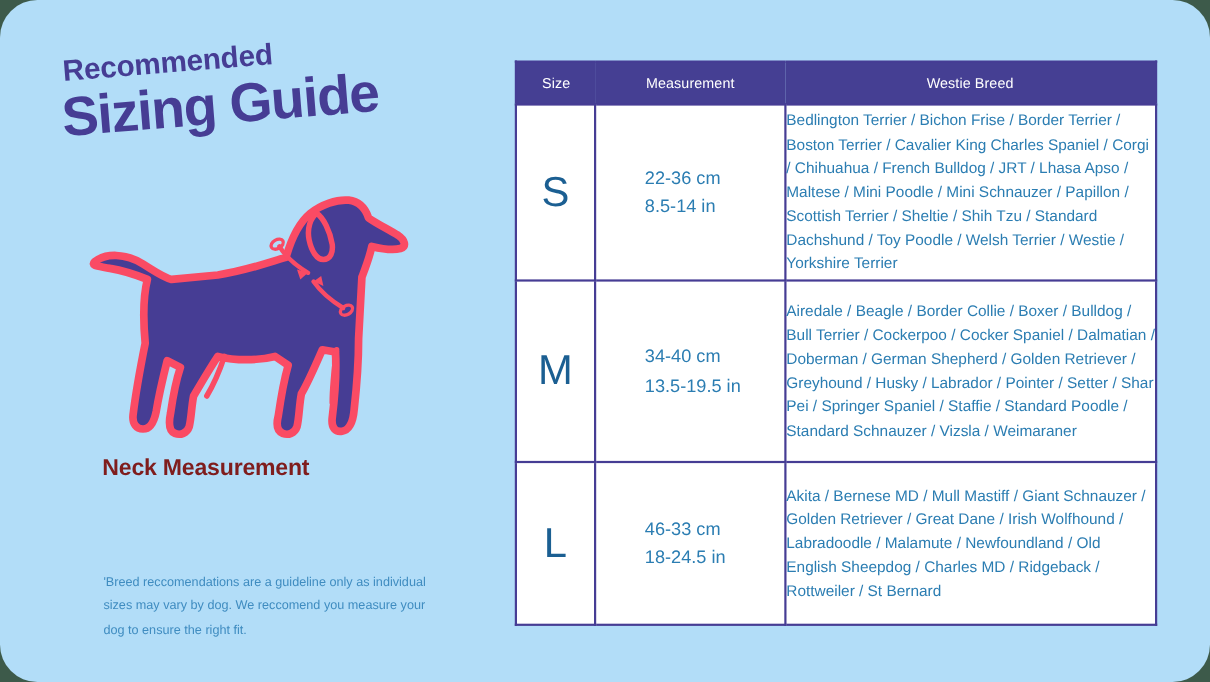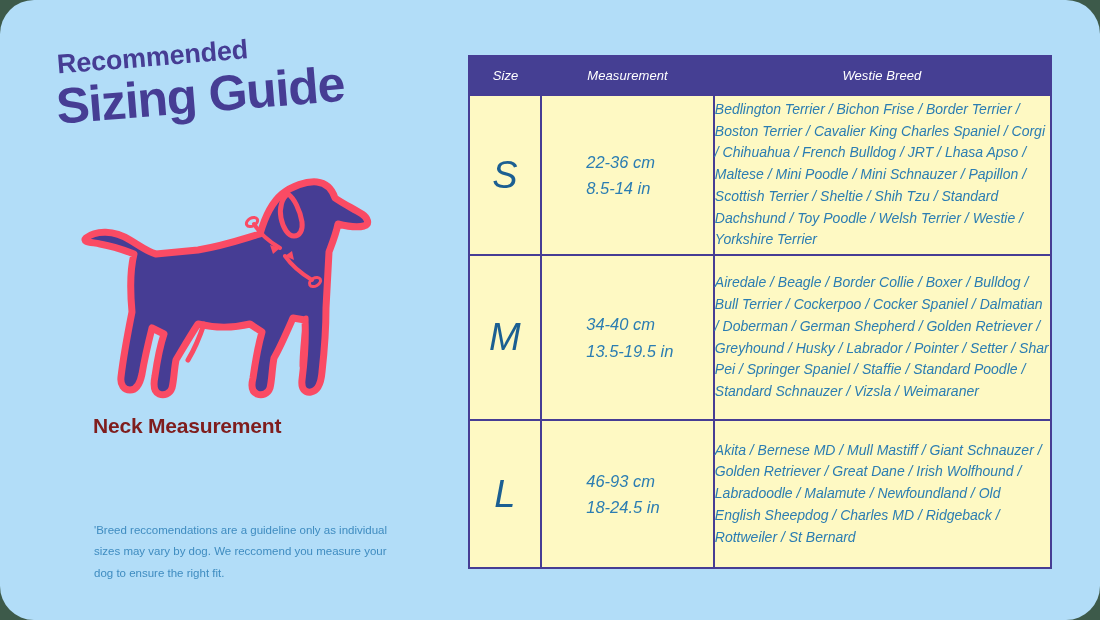--- a/index.html
+++ b/index.html
@@ -96,42 +96,41 @@
     margin: 4px;
   }
 
   
   .table-wrap {
     position: absolute;
     left: 468px;
     top: 55px;
     width: 460px;
     height: 508px;
-    font-style: italic;
   }
   table.size-table {
     width: 584px;
     border-collapse: collapse;
     table-layout: fixed;
     border: 2px solid #463d94;
   }
   table.size-table thead th {
     background: #453f93;
     color: #ffffff;
     font-size: 13px;
     font-weight: normal;
     height: 37px;
     padding: 0 4px;
     border: none;
     text-align: center;
     letter-spacing: 0.1px;
   }
   table.size-table tbody td {
     border: 2px solid #463d94;
-    background: #fef9c3;
+    background: #ffffff;
     vertical-align: middle;
     padding: 0;
   }
   .col-size { width: 72px; }
   .col-meas { width: 172px; }
   .col-breed { width: 336px; }
 
   td.cell-size {
     text-align: center;
     font-size: 38px;
@@ -261,21 +260,21 @@
           <td class="cell-size">M</td>
           <td class="cell-meas">
             <span class="meas-line">34-40 cm</span>
             <span class="meas-line">13.5-19.5 in</span>
           </td>
           <td class="cell-breed">Airedale / Beagle / Border Collie / Boxer / Bulldog / Bull Terrier / Cockerpoo / Cocker Spaniel / Dalmatian / Doberman / German Shepherd / Golden Retriever / Greyhound / Husky / Labrador / Pointer / Setter / Shar Pei / Springer Spaniel / Staffie / Standard Poodle / Standard Schnauzer / Vizsla / Weimaraner</td>
         </tr>
         <tr class="row-l">
           <td class="cell-size">L</td>
           <td class="cell-meas">
-            <span class="meas-line">46-93 cm</span>
+            <span class="meas-line">46-33 cm</span>
             <span class="meas-line">18-24.5 in</span>
           </td>
           <td class="cell-breed">Akita / Bernese MD / Mull Mastiff / Giant Schnauzer / Golden Retriever / Great Dane / Irish Wolfhound / Labradoodle / Malamute / Newfoundland / Old English Sheepdog / Charles MD / Ridgeback / Rottweiler / St Bernard</td>
         </tr>
       </tbody>
     </table>
   </div>
 
 </div>
 

